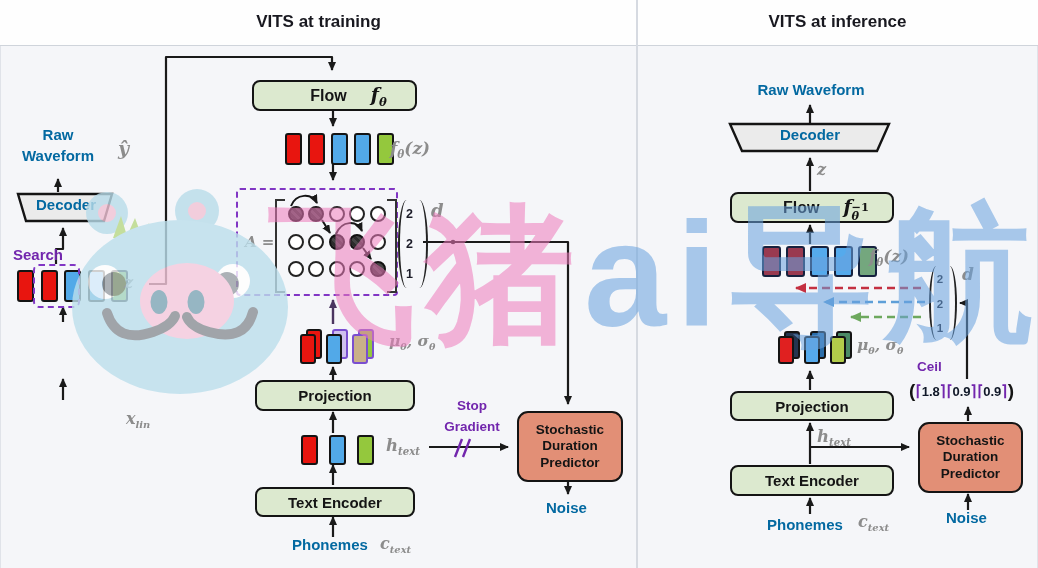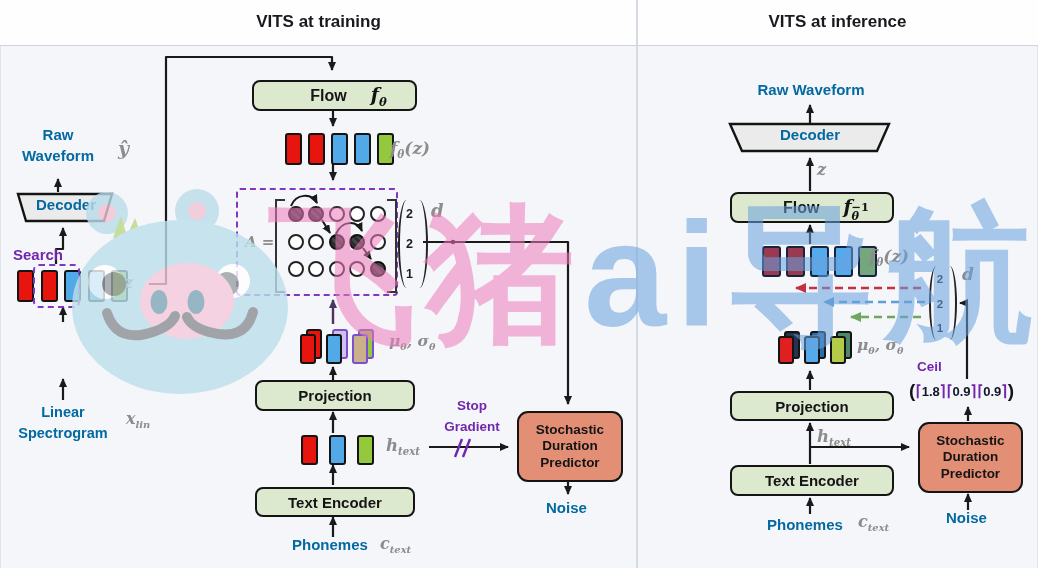--- a/index.html
+++ b/index.html
@@ -152,21 +152,20 @@
   <div class="abs layer blockrow r-z" style="left:17px;top:270px;">
       <div class="blk" style="background: rgb(232, 21, 15);"></div>
       <div class="blk" style="background: rgb(232, 21, 15);"></div>
       <div class="blk" style="background: rgb(82, 169, 232);"></div>
       <div class="blk" style="background: rgb(82, 169, 232);"></div>
       <div class="blk" style="background: rgb(148, 200, 61);"></div>
     </div>
   <div class="abs layer dashed-frame" style="left:33px;top:264px;width:43px;height:40px;"></div>
   <div class="abs layer graym" style="left:124px;top:273px;font-size:16px;">z</div>
 
-  <div class="abs layer lbl" style="left:2px;top:402px;width:122px;text-align:center;font-size:14.5px;line-height:21px;">Linear Spectrogram</div>
   <div class="abs layer graym" style="left:126px;top:409px;font-size:16px;"><span>x</span><sub>lin</sub></div>
 
   <div class="abs layer gbox" style="left:252px;top:80px;width:161px;height:27px;">
     <span class="boxlbl" style="font-size:16px;transform:translateX(14px);">Flow</span>
     <span class="math" style="font-size:19px;transform:translateX(14px);"><span>f</span><sub>θ</sub></span>
   </div>
   <div class="abs layer blockrow r-sm" style="left:285px;top:133px;">
       <div class="blk" style="background: rgb(232, 21, 15);"></div>
       <div class="blk" style="background: rgb(232, 21, 15);"></div>
       <div class="blk" style="background: rgb(82, 169, 232);"></div>

